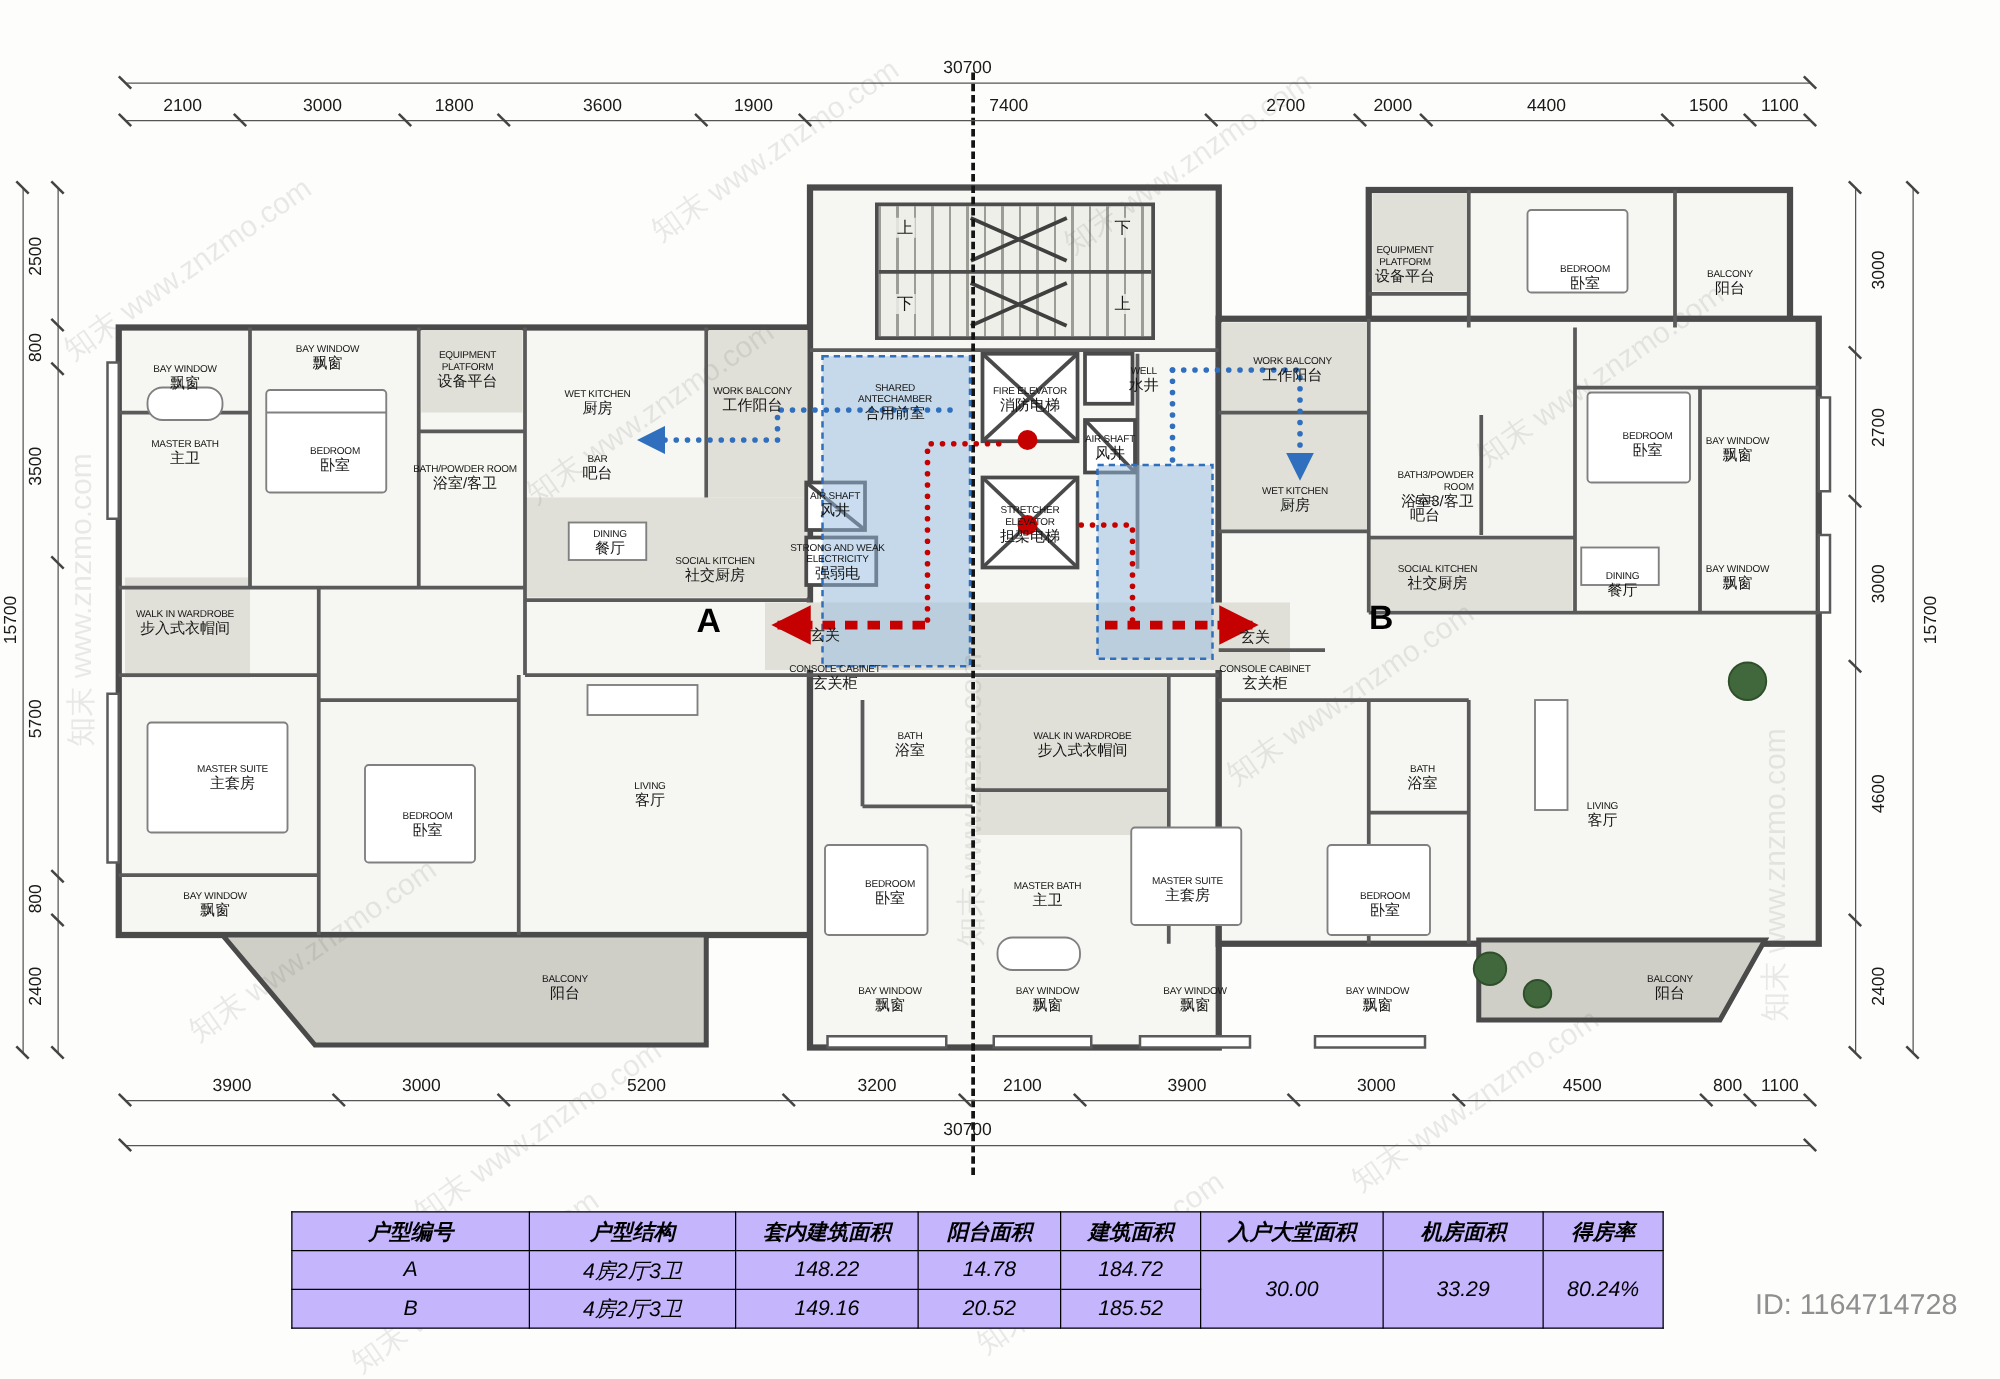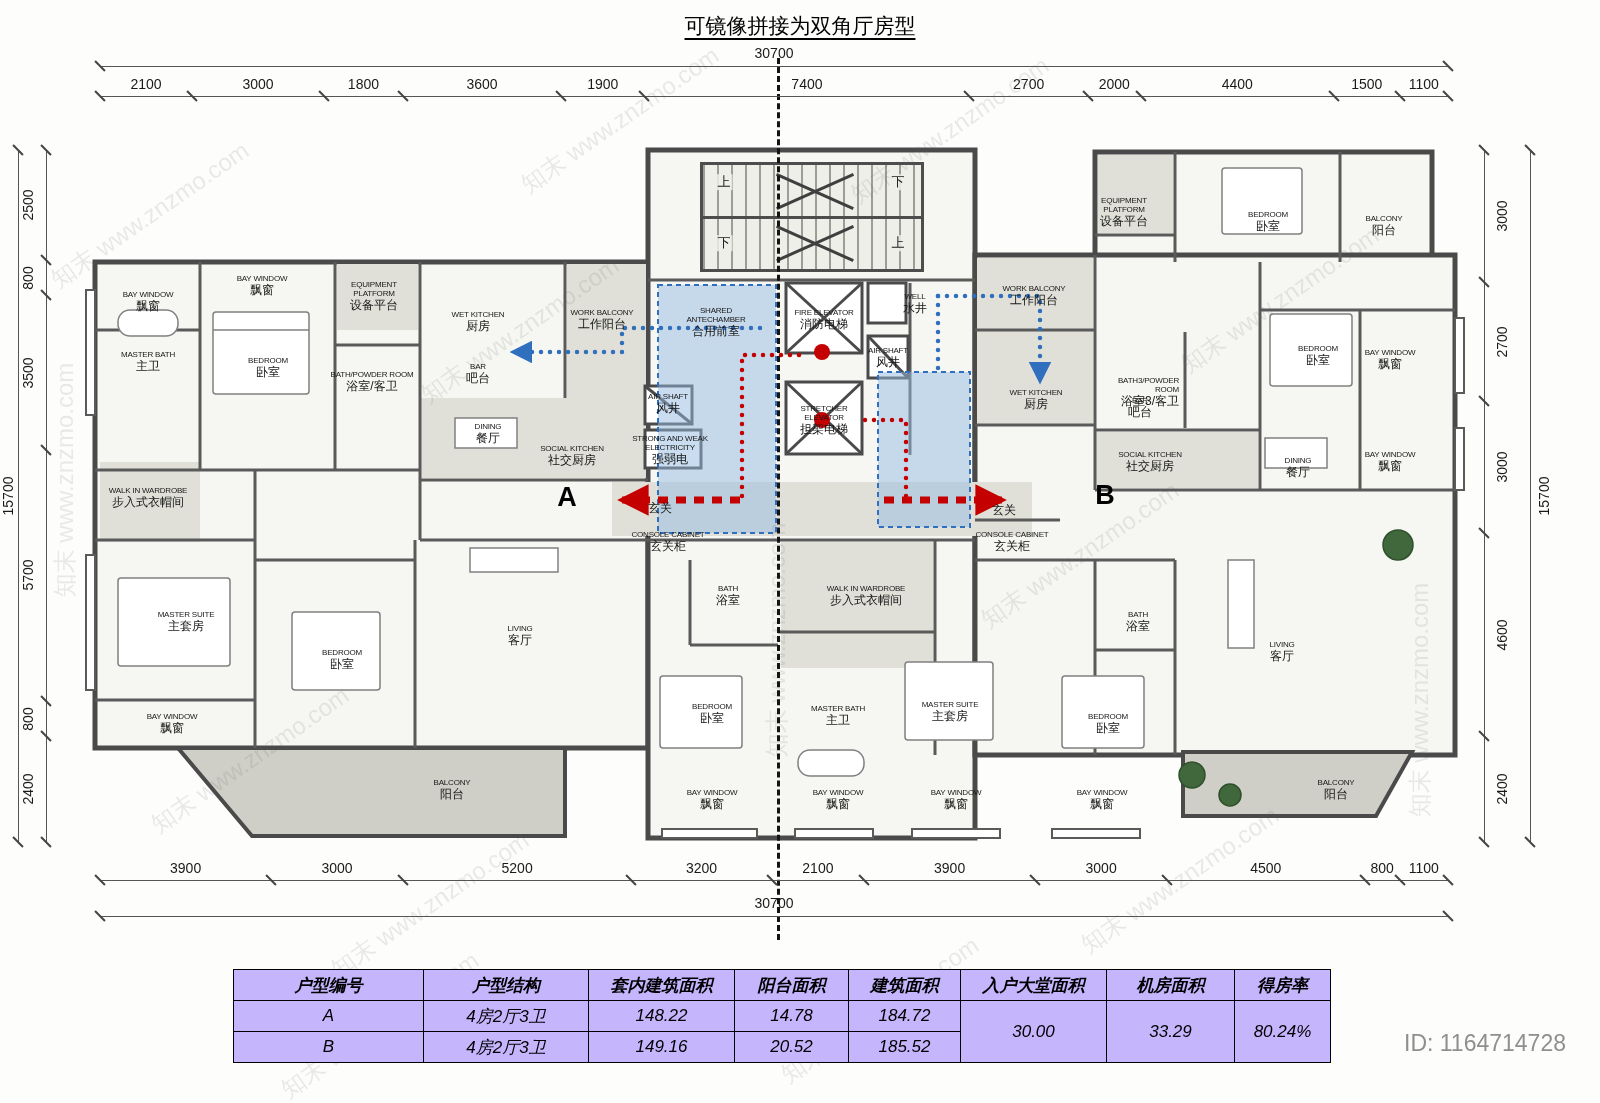--- a/index.html
+++ b/index.html
@@ -197,21 +197,20 @@
         <i></i>
         <i></i>
       </div>
   </div>
 
   <div class="mirror"></div>
 
   <div class="unit-letter" style="left:567px;top:497px">A</div>
   <div class="unit-letter" style="left:1105px;top:495px">B</div>
 
-  <div class="title"><span>可镜像拼接为双角厅房型</span></div>
 
   <div id="dims">
       <div class="dl" style="left: 100px; top: 96px; width: 1348px; border-top: 1.5px solid rgb(85, 85, 85);"></div>
       <div class="tick" style="left: 93px; top: 95px;"></div>
       <div class="tick" style="left: 185.208px; top: 95px;"></div>
       <div class="dimlab" style="left: 111.104px; top: 75px; width: 70px;">2100</div>
       <div class="tick" style="left: 316.935px; top: 95px;"></div>
       <div class="dimlab" style="left: 223.072px; top: 75px; width: 70px;">3000</div>
       <div class="tick" style="left: 395.971px; top: 95px;"></div>
       <div class="dimlab" style="left: 328.453px; top: 75px; width: 70px;">1800</div>

